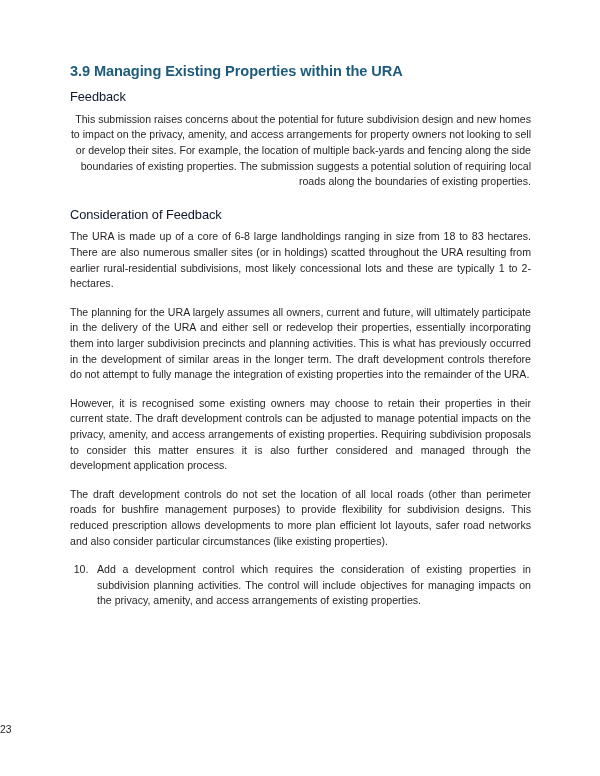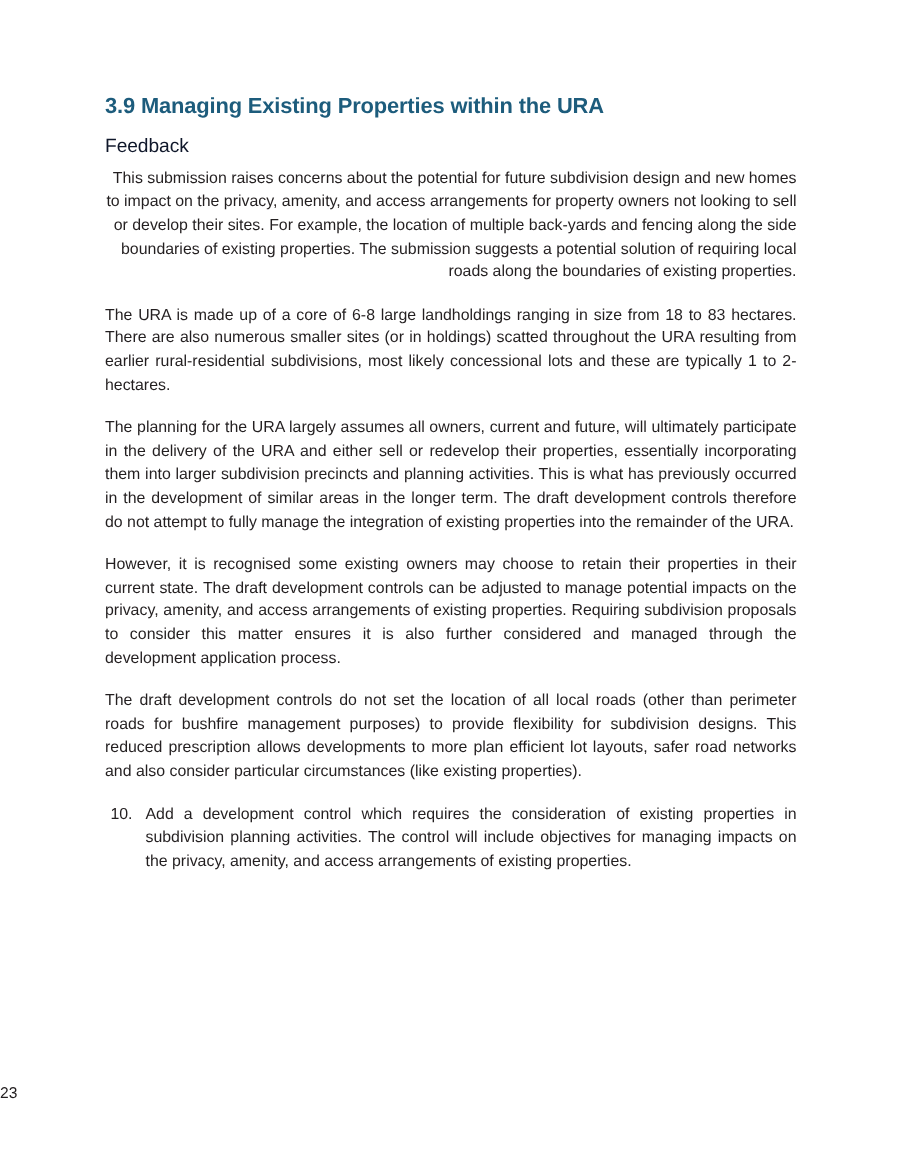--- a/index.html
+++ b/index.html
@@ -121,20 +121,21 @@
 
   <div class="content">
 
     <h1 class="section-title">3.9 Managing Existing Properties within the URA</h1>
 
 
     <h2 class="sub-heading">Feedback</h2>
 
     <p class="body-text ragged">This submission raises concerns about the potential for future subdivision design and new homes to impact on the privacy, amenity, and access arrangements for property owners not looking to sell or develop their sites. For example, the location of multiple back-yards and fencing along the side boundaries of existing properties. The submission suggests a potential solution of requiring local roads along the boundaries of existing properties.</p>
 
+    <h2 class="sub-heading spaced">Consideration of Feedback</h2>
 
     <p class="body-text">The URA is made up of a core of 6-8 large landholdings ranging in size from 18 to 83 hectares. There are also numerous smaller sites (or in holdings) scatted throughout the URA resulting from earlier rural-residential subdivisions, most likely concessional lots and these are typically 1 to 2-hectares.</p>
 
     <p class="body-text">The planning for the URA largely assumes all owners, current and future, will ultimately participate in the delivery of the URA and either sell or redevelop their properties, essentially incorporating them into larger subdivision precincts and planning activities. This is what has previously occurred in the development of similar areas in the longer term. The draft development controls therefore do not attempt to fully manage the integration of existing properties into the remainder of the URA.</p>
 
     <p class="body-text">However, it is recognised some existing owners may choose to retain their properties in their current state. The draft development controls can be adjusted to manage potential impacts on the privacy, amenity, and access arrangements of existing properties. Requiring subdivision proposals to consider this matter ensures it is also further considered and managed through the development application process.</p>
 
     <p class="body-text">The draft development controls do not set the location of all local roads (other than perimeter roads for bushfire management purposes) to provide flexibility for subdivision designs. This reduced prescription allows developments to more plan efficient lot layouts, safer road networks and also consider particular circumstances (like existing properties).</p>
 
 

